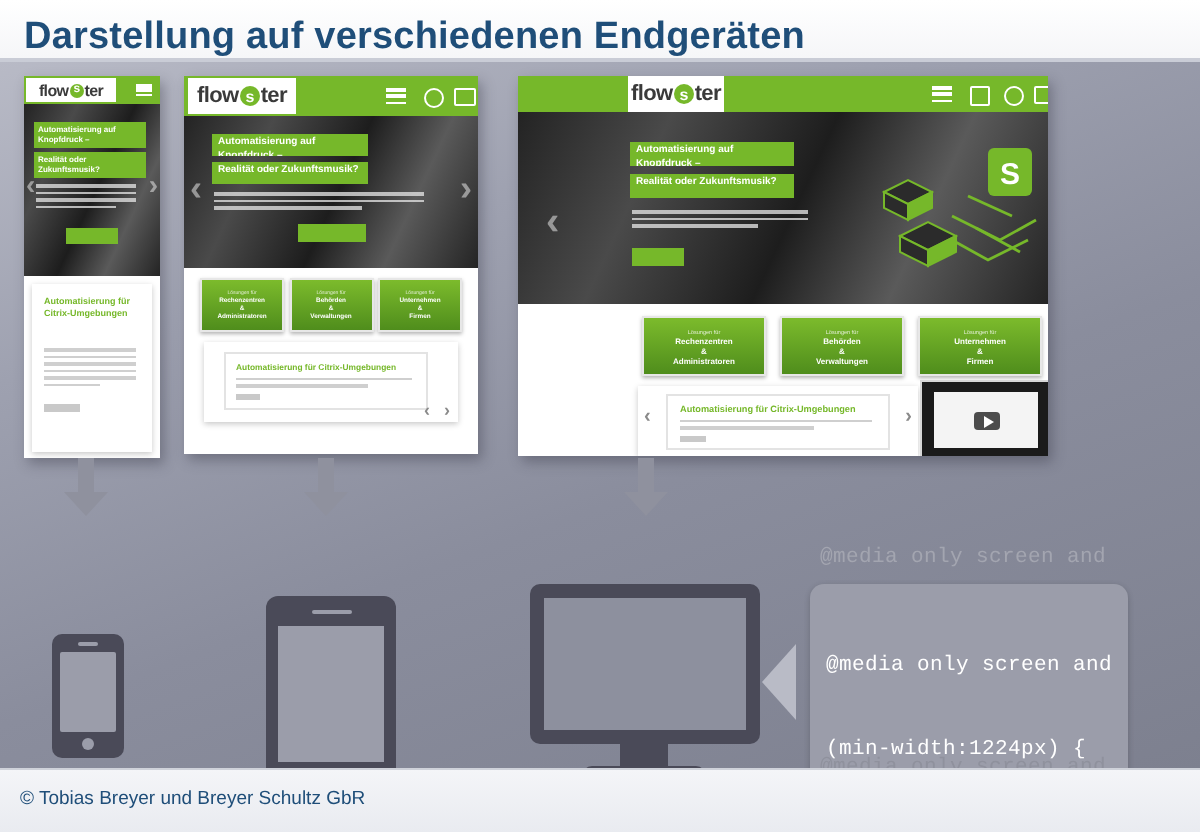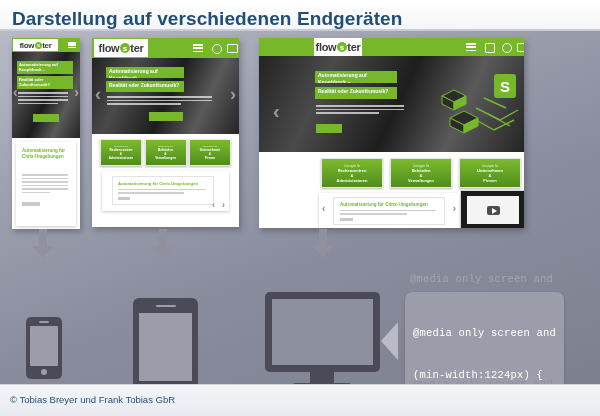--- a/index.html
+++ b/index.html
@@ -374,16 +374,16 @@
     </div>
 
     <div class="code faint2" style="left:410px;top:318px;">
       <div>@media only screen and</div>
       
     </div>
 
   </div>
 
   <div class="footer">
-    <div class="f-left">© Tobias Breyer und Frank Tobias GbR</div>
+    <div class="f-left">© Tobias Breyer und Breyer Schultz GbR</div>
   </div>
 
 </div>
 
 </body></html>

